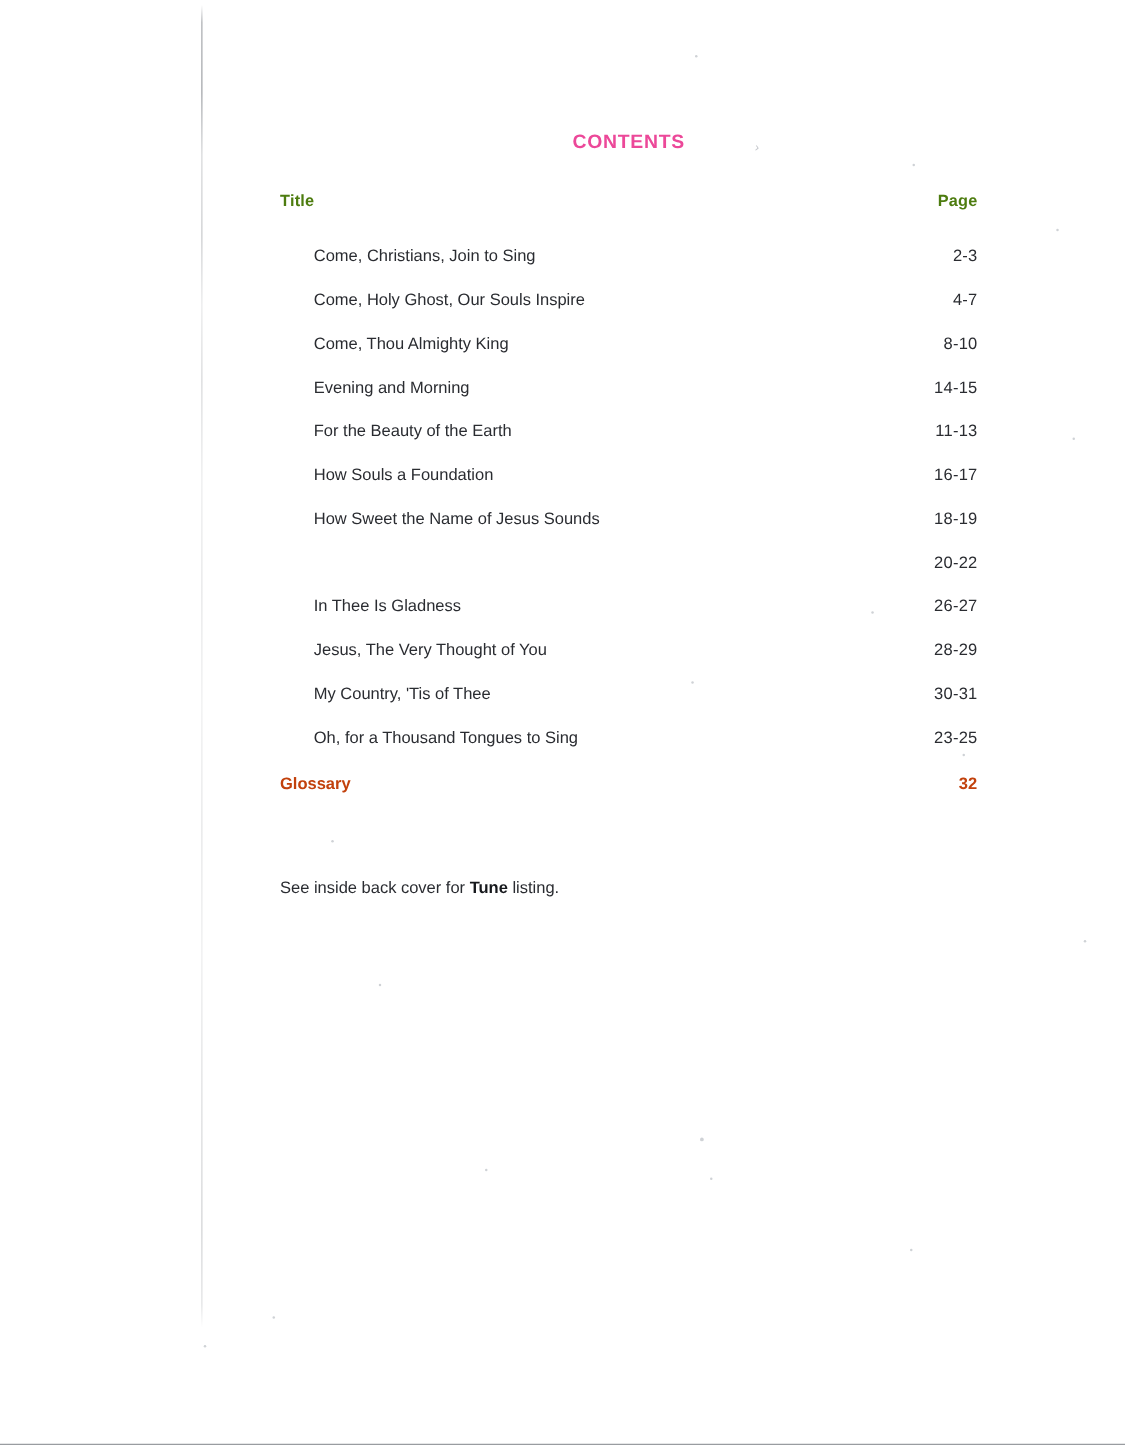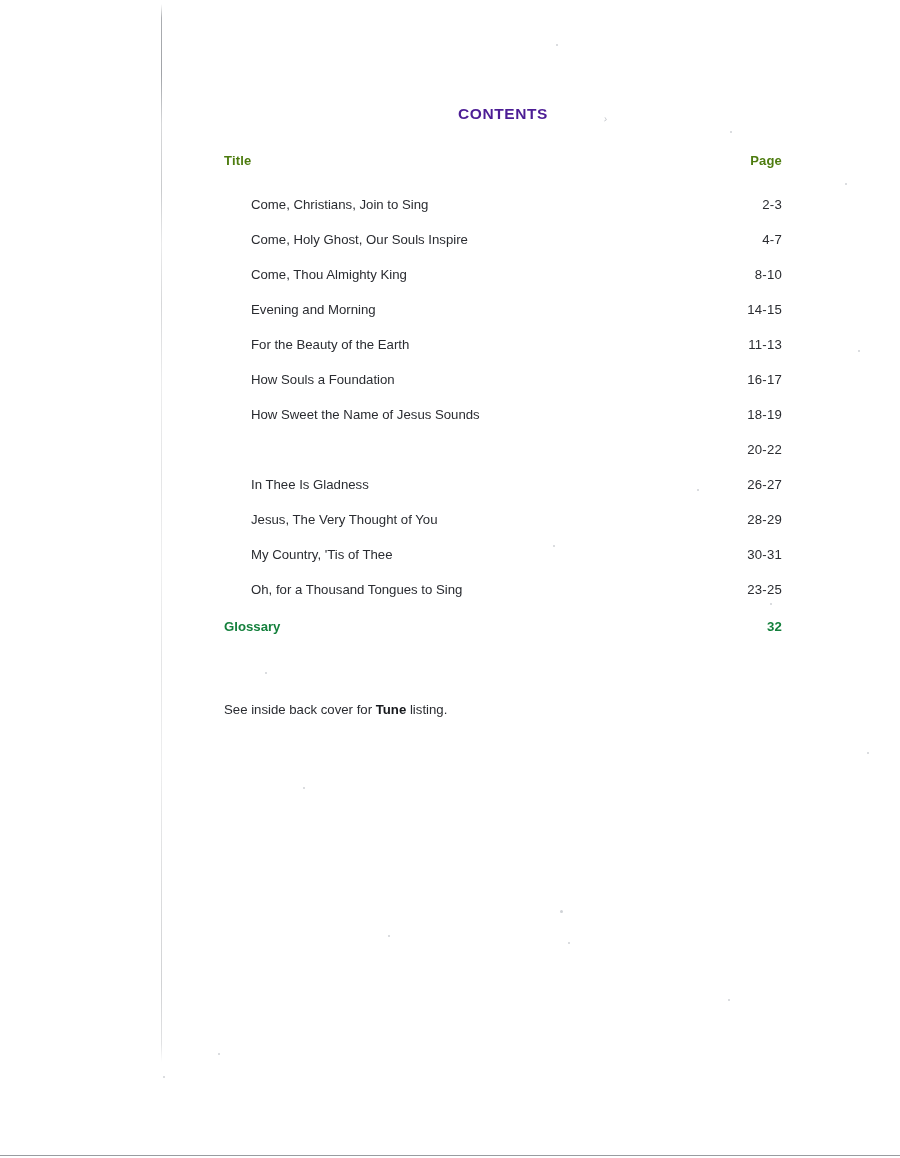--- a/index.html
+++ b/index.html
@@ -67,21 +67,21 @@
 
   .doc-title {
     position: absolute;
     left: 0;
     top: 105px;
     width: 558px;
     text-align: center;
     font-size: 15.5px;
     font-weight: bold;
     letter-spacing: 0.6px;
-    color: #4c1d95;
+    color: #ec4899;
   }
 
   
   .stray-mark {
     position: absolute;
     left: 380px;
     top: 113px;
     font-size: 10px;
     color: #c3c6cb;
     transform: rotate(8deg);
@@ -127,21 +127,21 @@
 
   
   .row.entry {
     padding-left: 27px;
   }
 
   
   .row.section .label,
   .row.section .page-num {
     font-weight: bold;
-    color: #15803d;
+    color: #c2410c;
   }
 
   .row.header { height: 44px; line-height: 36px; }
   .row.section { margin-top: 2px; }
 
   .footnote {
     position: absolute;
     left: 0;
     top: 702px;
     font-size: 13.2px;

